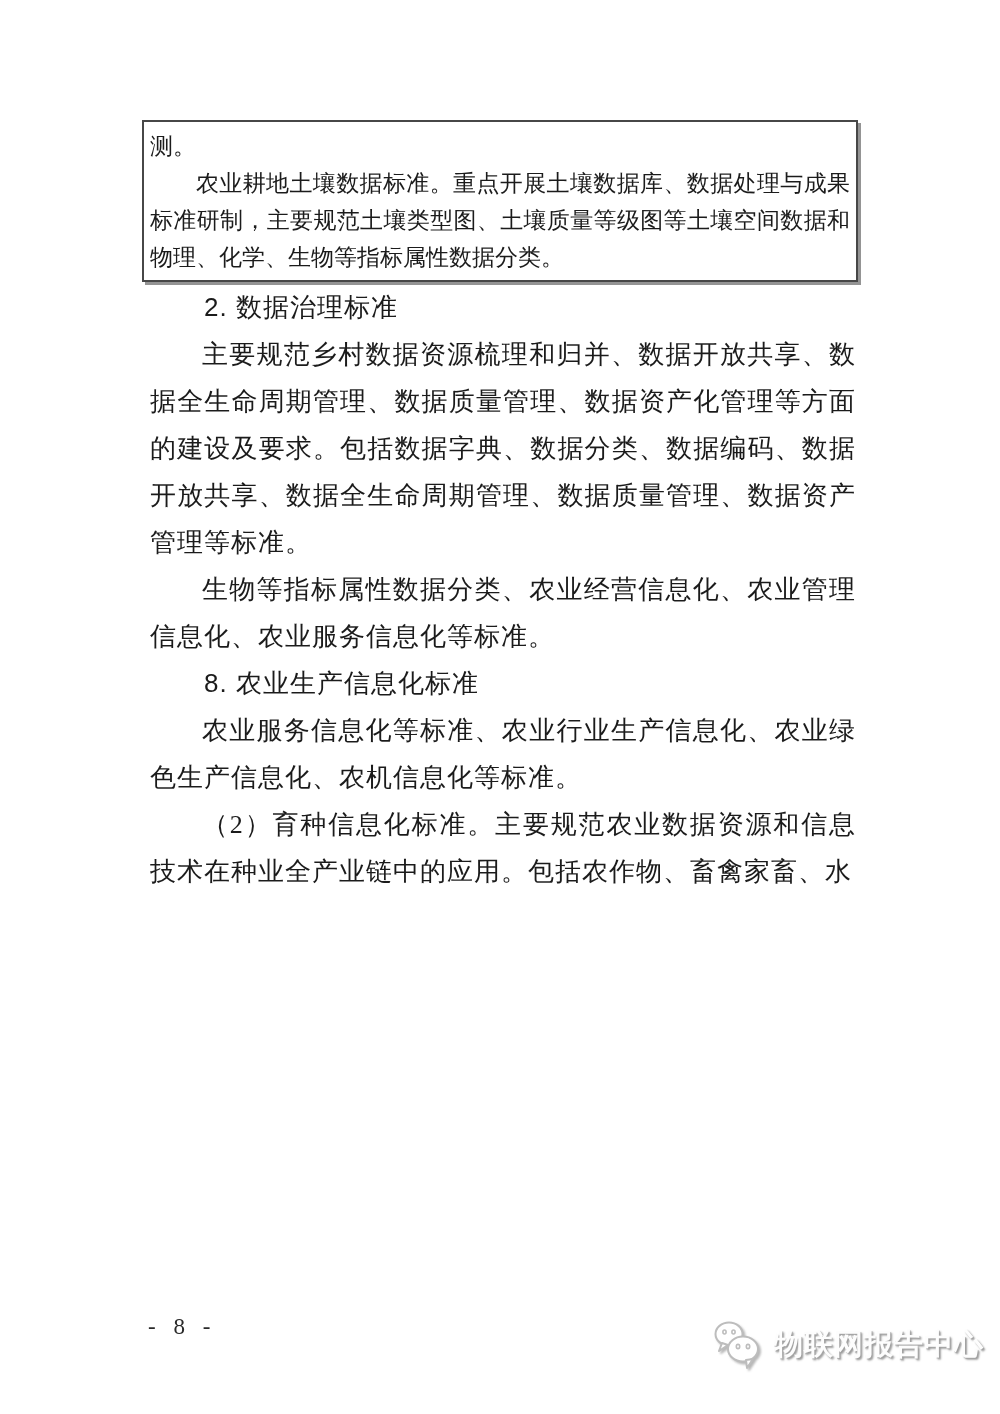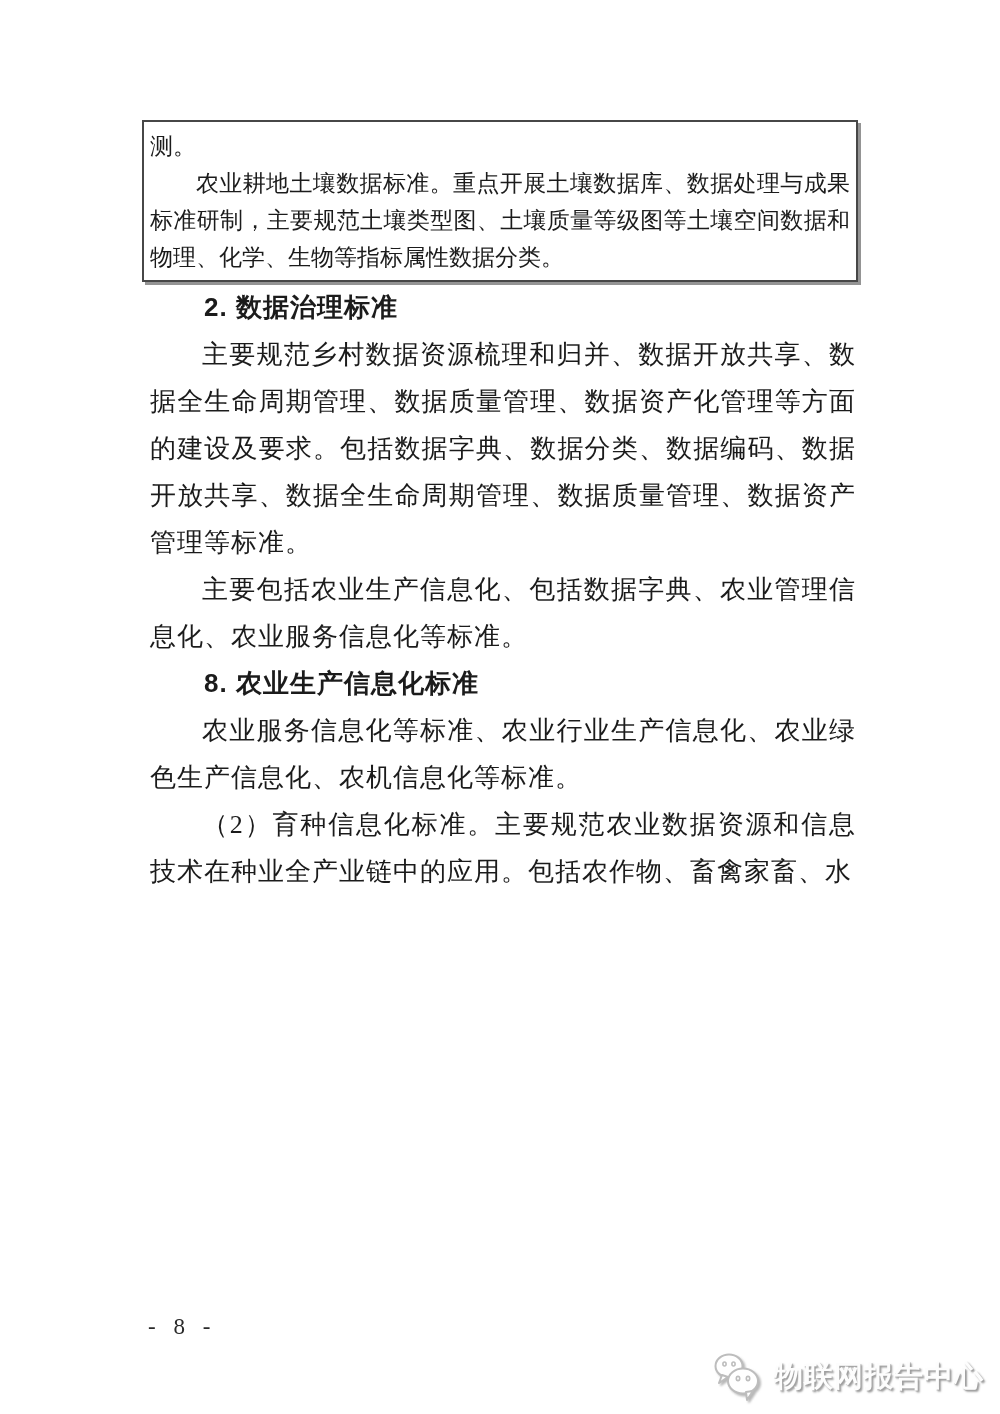--- a/index.html
+++ b/index.html
@@ -47,41 +47,41 @@
     line-height: 47px;
     letter-spacing: 1px;
   }
   .content p { margin: 0; }
   .para {
     text-align: justify;
     text-justify: inter-character;
     text-indent: 2em;
   }
   .heading {
-    font-weight: 700;
+    font-weight: 400;
     font-family: "Liberation Sans", sans-serif;
     text-indent: 54px;
   }
   .subheading {
     text-indent: 54px;
   }
 
   
   .page-number {
     position: absolute;
     left: 148px; top: 1314px;
     font-size: 23px;
     letter-spacing: 6px;
     color: #2a2a2a;
   }
 
   
   .watermark {
     position: absolute;
-    top: 1352px; right: 16px;
+    top: 1320px; right: 16px;
     display: flex;
     align-items: center;
     gap: 10px;
   }
   .watermark-icon svg {
     display: block;
     filter: drop-shadow(2px 2px 1px rgba(160,160,160,0.75));
   }
   .watermark-label {
     font-family: "Liberation Sans", sans-serif;
@@ -99,21 +99,21 @@
 <div class="page">
 
   <div class="callout">
     <p class="cont-line">测。</p>
     <p class="boxed-para"><span class="lead-bold">农业耕地土壤数据标准。</span><span>重点开展土壤数据库、数据处理与成果标准研制，主要规范土壤类型图、土壤质量等级图等土壤空间数据和物理、化学、生物等指标属性数据分类。</span></p>
   </div>
 
   <div class="content">
     <p class="heading">2. 数据治理标准</p>
     <p class="para">主要规范乡村数据资源梳理和归并、数据开放共享、数据全生命周期管理、数据质量管理、数据资产化管理等方面的建设及要求。包括数据字典、数据分类、数据编码、数据开放共享、数据全生命周期管理、数据质量管理、数据资产管理等标准。</p>
-    <p class="para">主要包括农业生产信息化、包括数据字典、农业管理信息化、农业服务信息化等标准。</p>
+    <p class="para">生物等指标属性数据分类、农业经营信息化、农业管理信息化、农业服务信息化等标准。</p>
     <p class="heading">8. 农业生产信息化标准</p>
     <p class="para">农业服务信息化等标准、农业行业生产信息化、农业绿色生产信息化、农机信息化等标准。</p>
     <p class="para">（2）育种信息化标准。主要规范农业数据资源和信息技术在种业全产业链中的应用。包括农作物、畜禽家畜、水</p>
   </div>
 
   <div class="page-number">- 8 -</div>
 
   <div class="watermark">
     <span class="watermark-icon">
       <svg width="52" height="50" viewBox="0 0 52 50" xmlns="http://www.w3.org/2000/svg">

